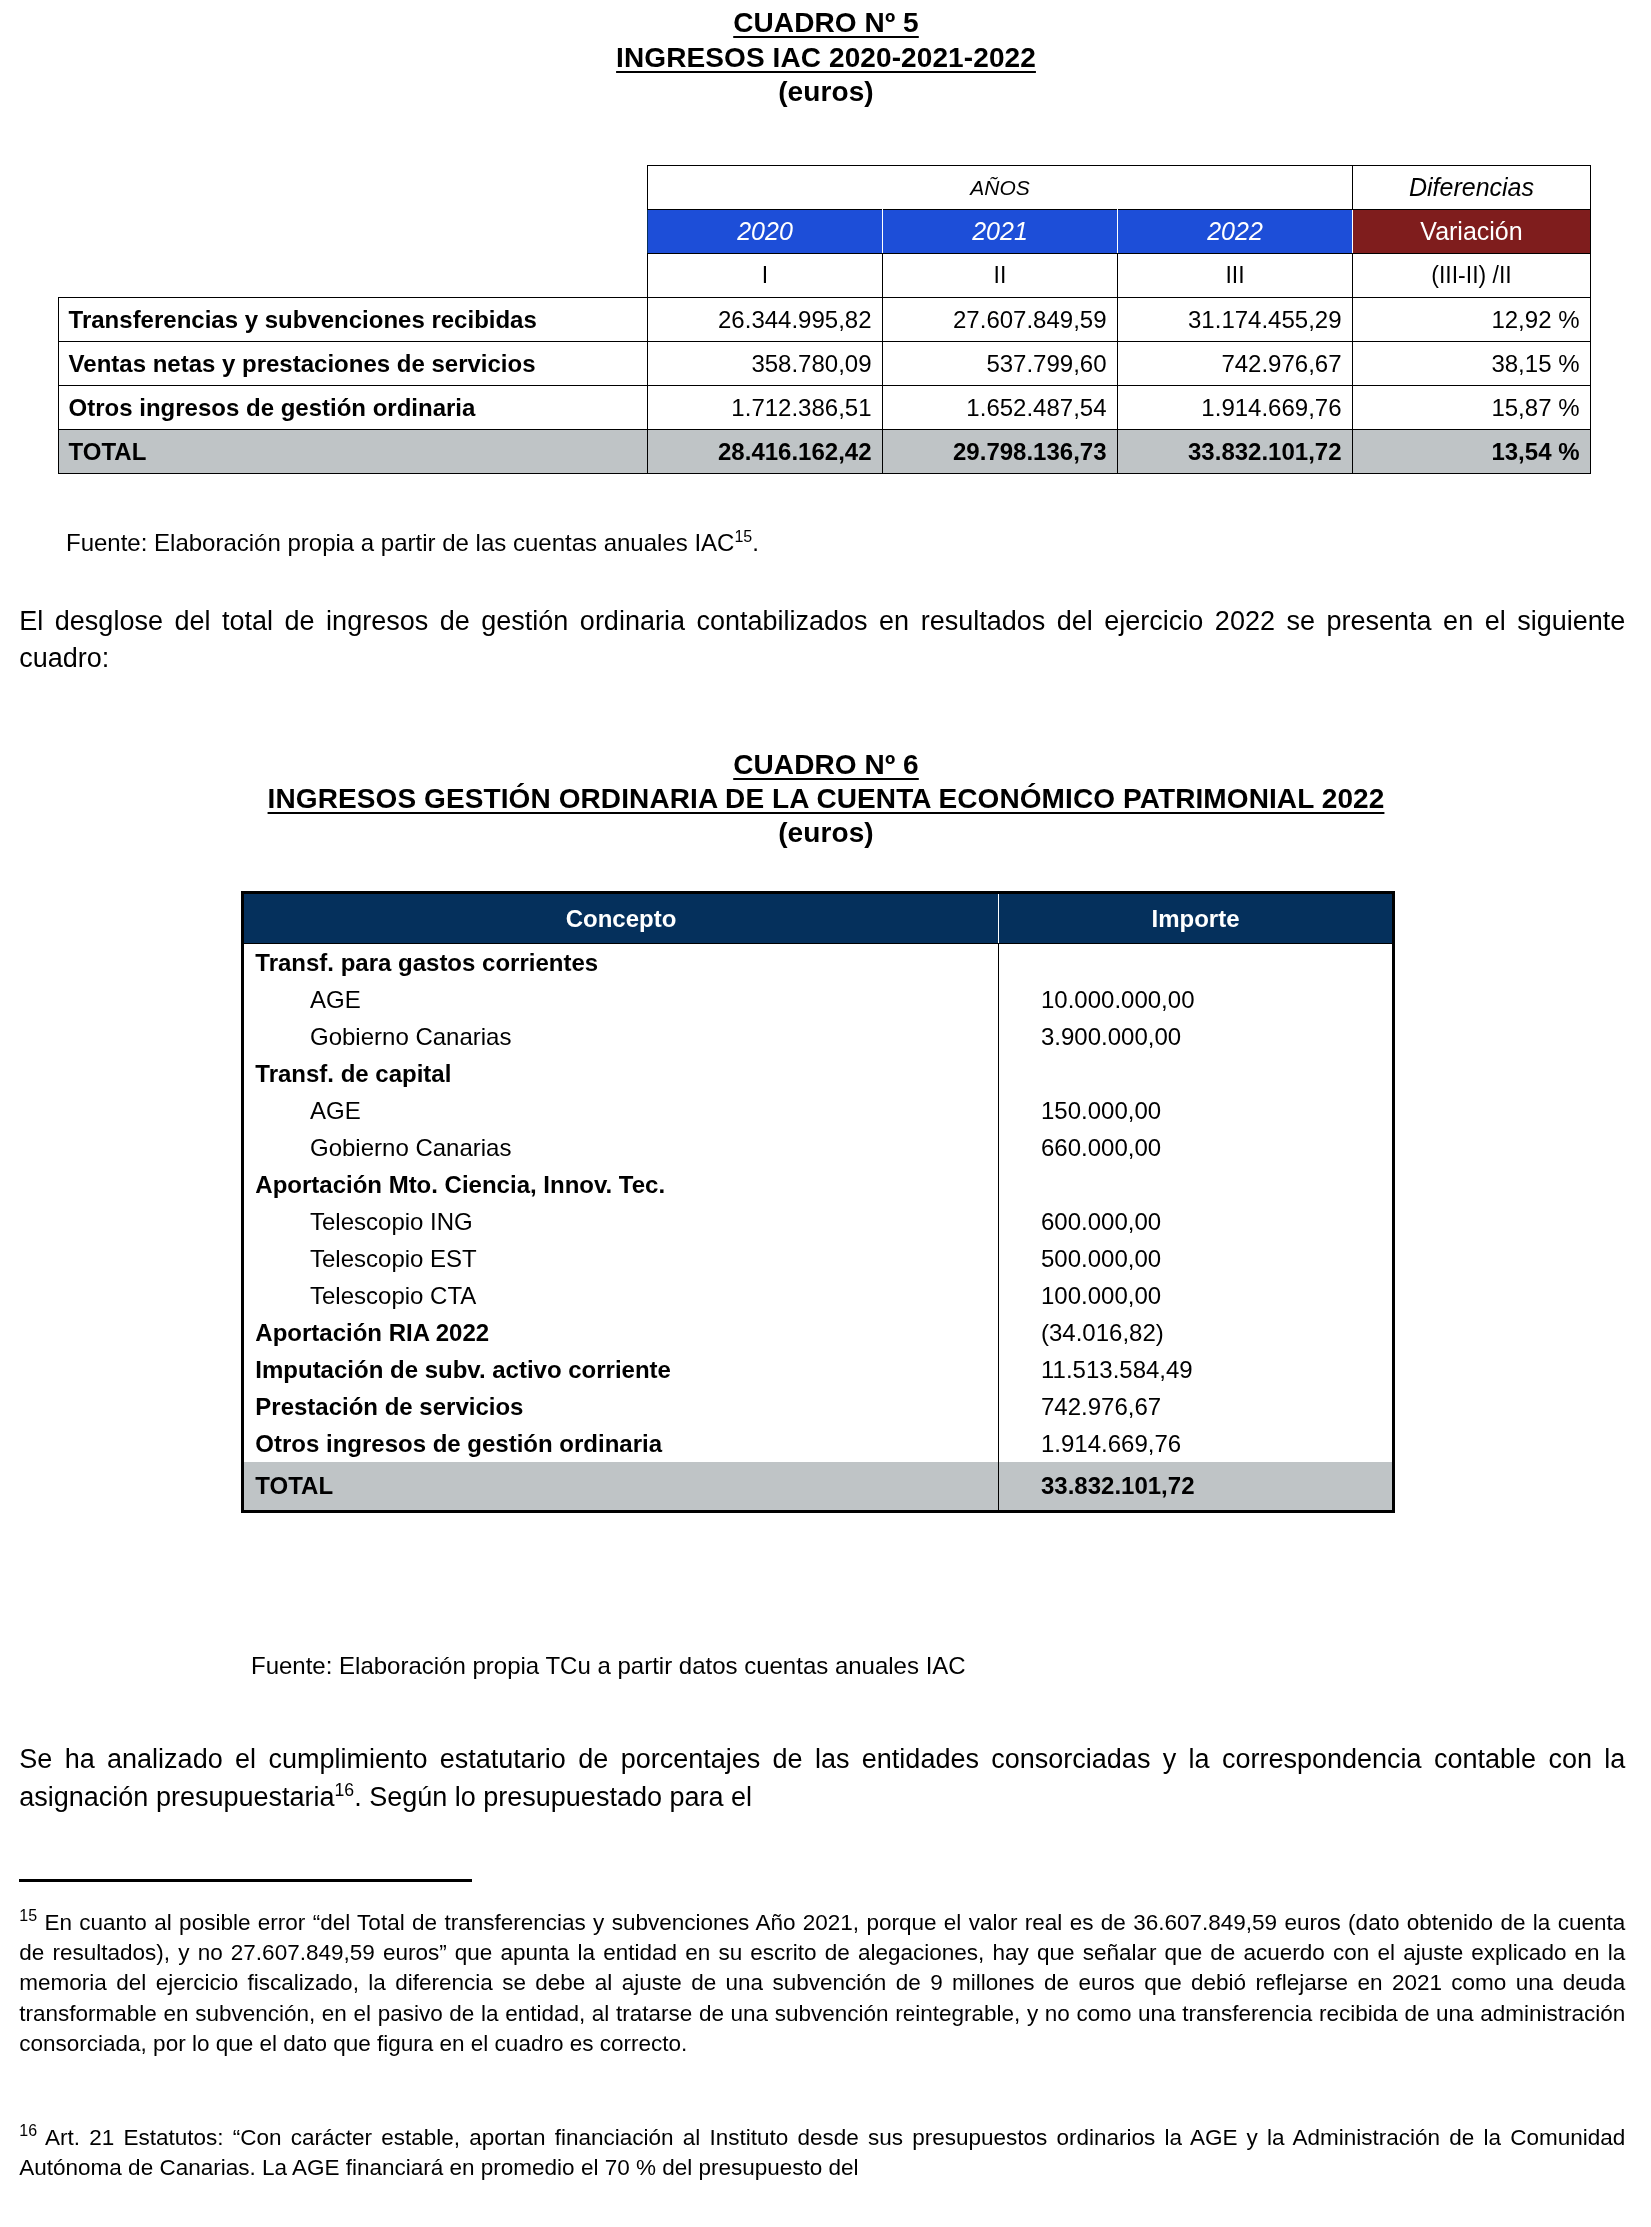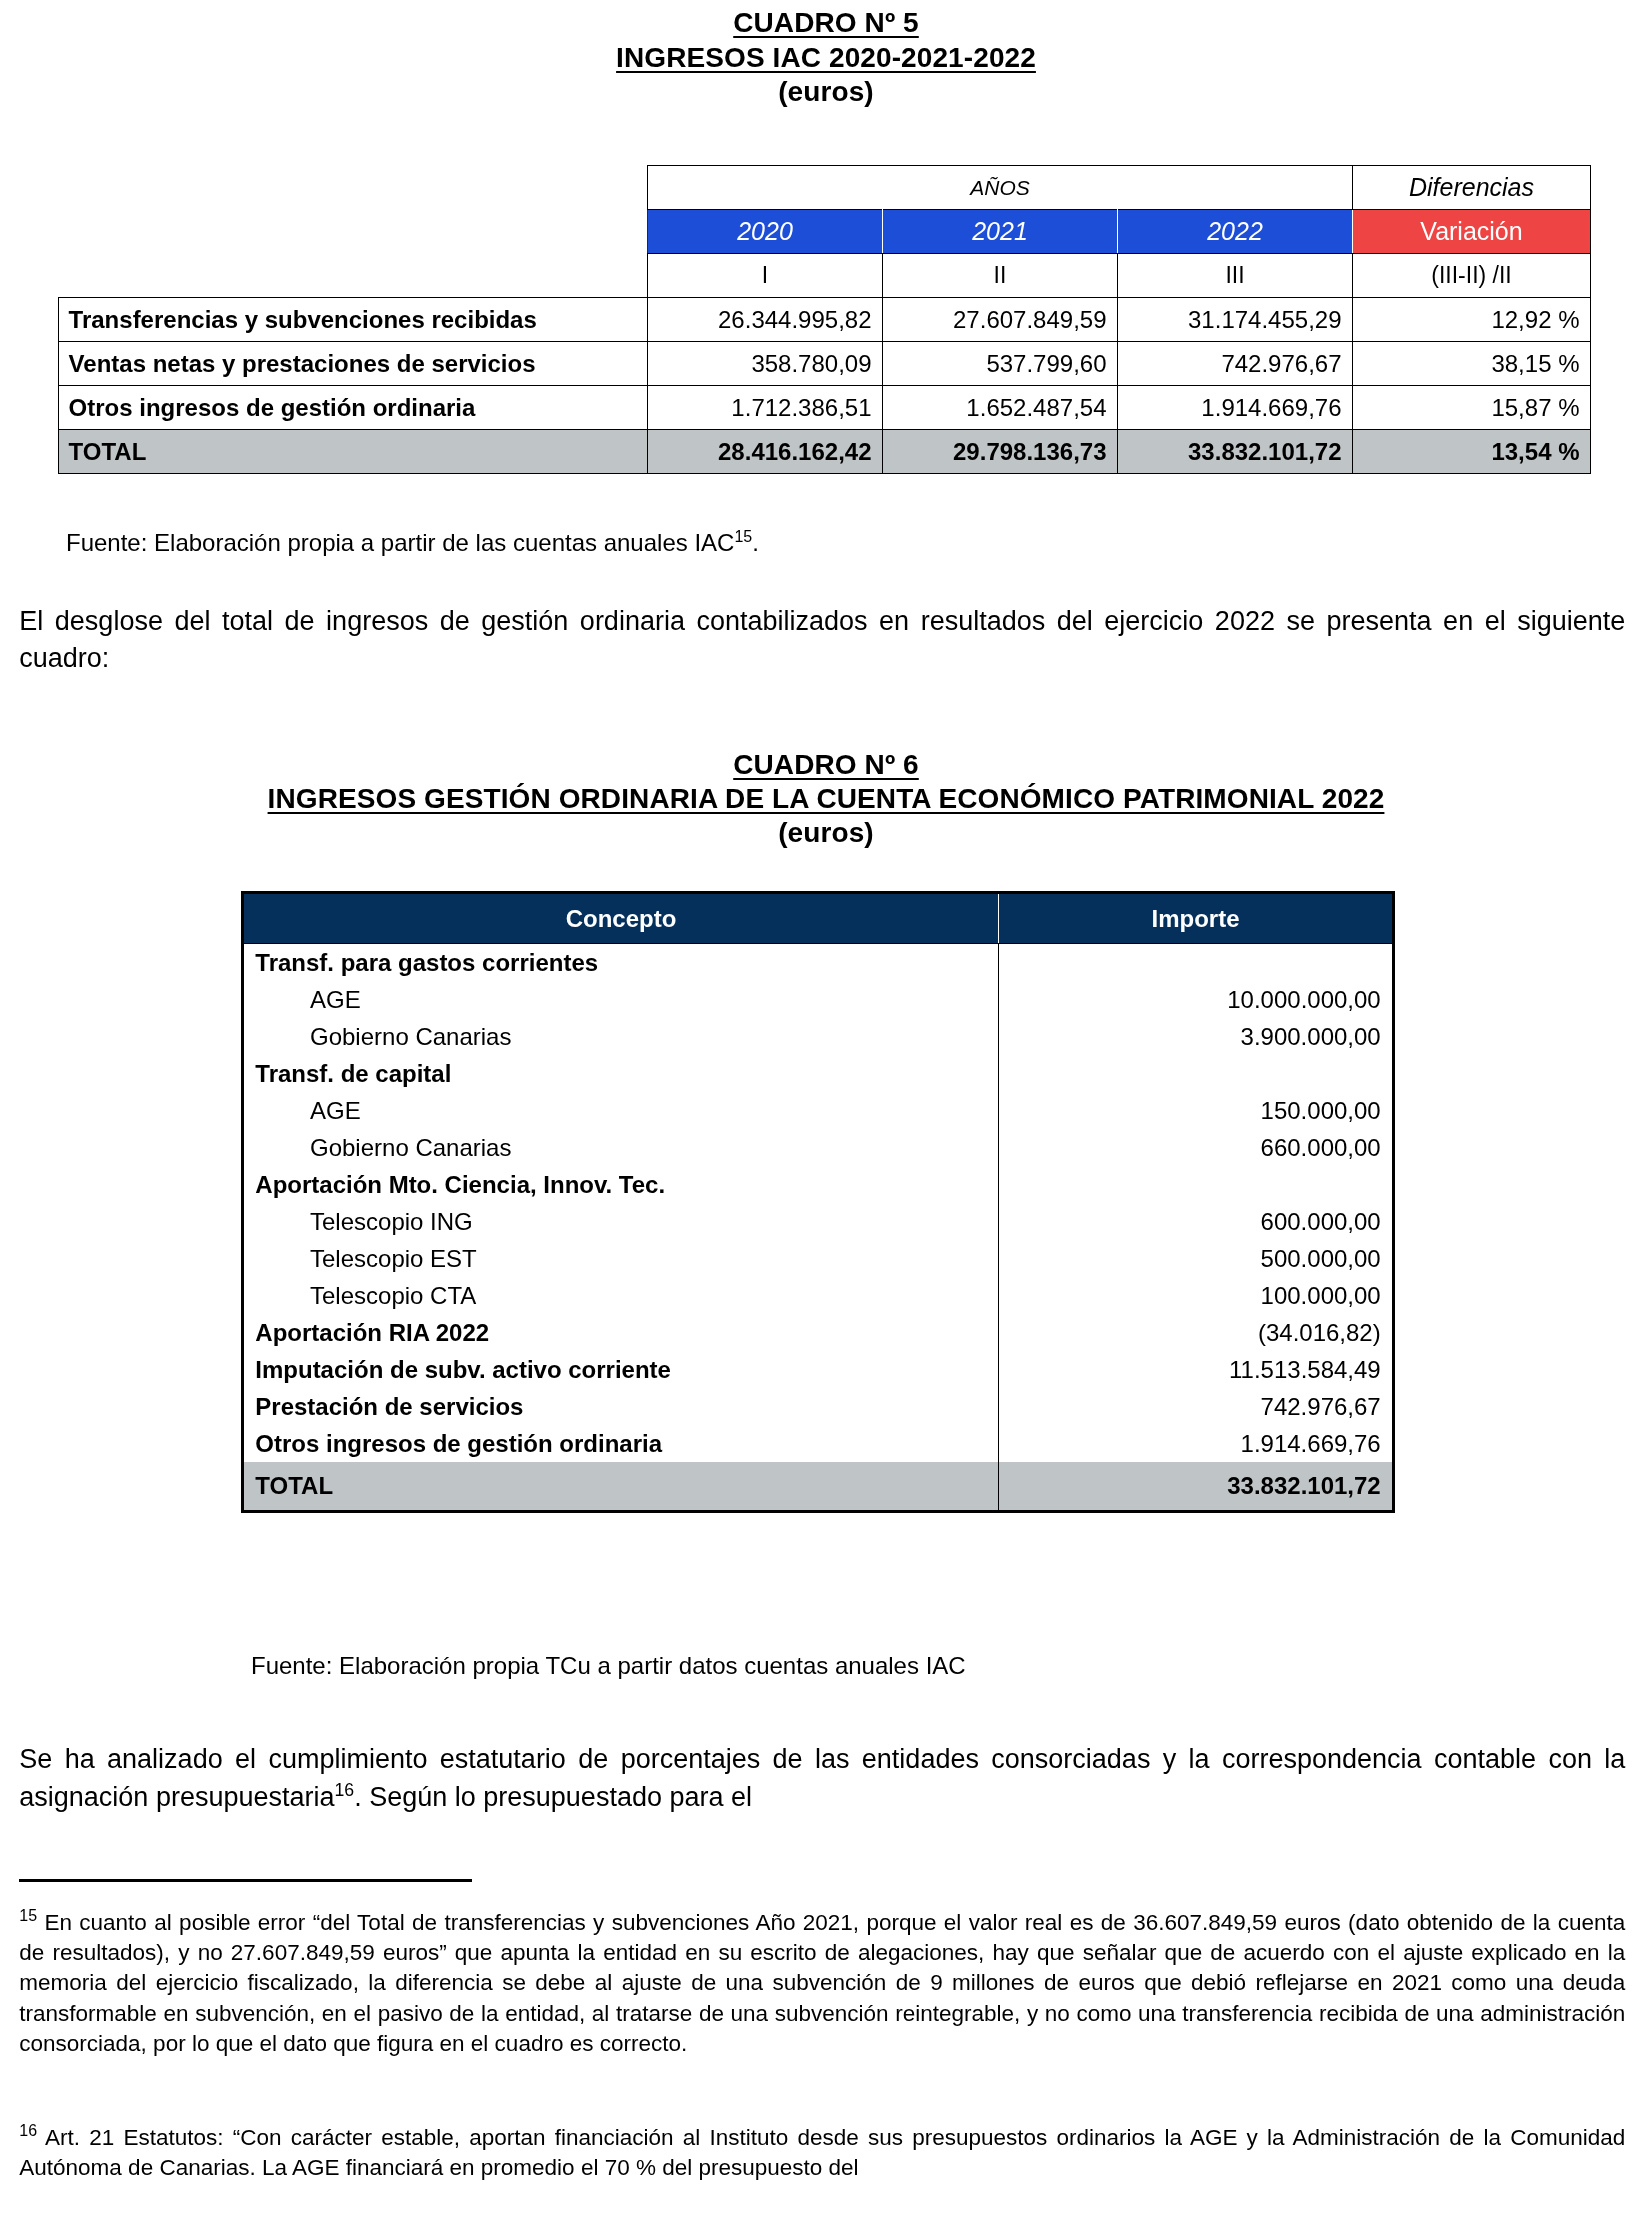--- a/index.html
+++ b/index.html
@@ -90,21 +90,21 @@
     font-style: italic;
     font-weight: bold;
     font-size: 25px;
     border-left: 1.6px solid #ffffff;
     border-right: 1.6px solid #ffffff;
     border-top: 1.6px solid #000;
     border-bottom: 1.6px solid #000;
   }
   .yr-cell.first { border-left: 1.6px solid #05305C; }
   .var-cell {
-    background: #ef4444;
+    background: #7f1d1d;
     color: #ffffff;
     text-align: center;
     font-weight: bold;
     font-size: 25px;
     border: 1.6px solid #000;
     border-left: 1.6px solid #ffffff;
   }
   .rom-cell {
     border: 1.6px solid #000;
     border-top: none;
@@ -185,22 +185,23 @@
   }
   table.t2 td.con {
     border-left: 3.2px solid #000;
     border-right: 0.8px solid #000;
     padding-left: 11.3px;
     text-align: left;
     white-space: nowrap;
   }
   table.t2 td.imp {
     border-right: 3.2px solid #000;
-    text-align: right;
+    text-align: left;
     padding-right: 11.3px;
+    padding-left: 42px;
   }
   table.t2 td.con.bold { font-weight: bold; }
   table.t2 td.con.indent { padding-left: 66px; font-weight: normal; }
   table.t2 tr.total td {
     background: #BFC4C6;
     font-weight: bold;
     height: 48px;
     border-bottom: 3.2px solid #000;
   }
   table.t2 tr.total td.con { border-right: 0.8px solid #000; }

